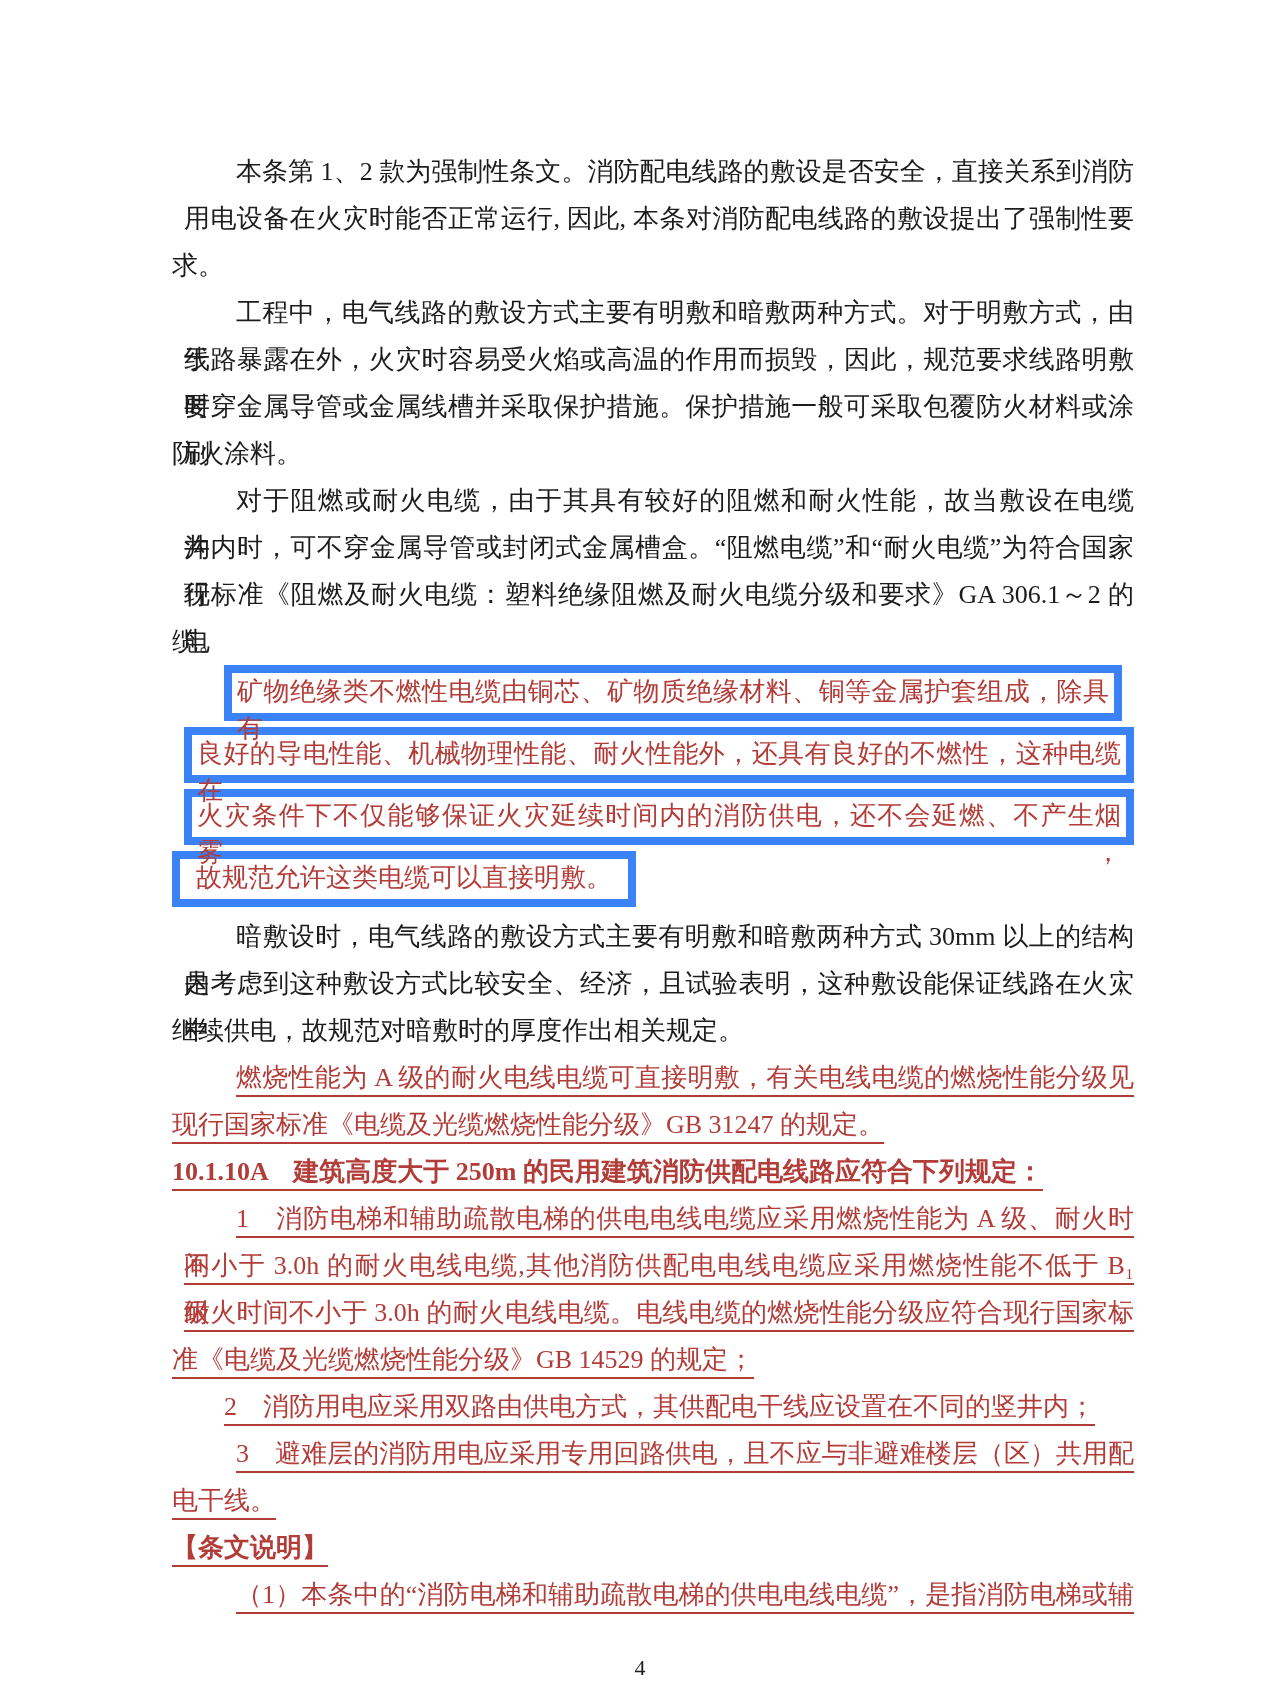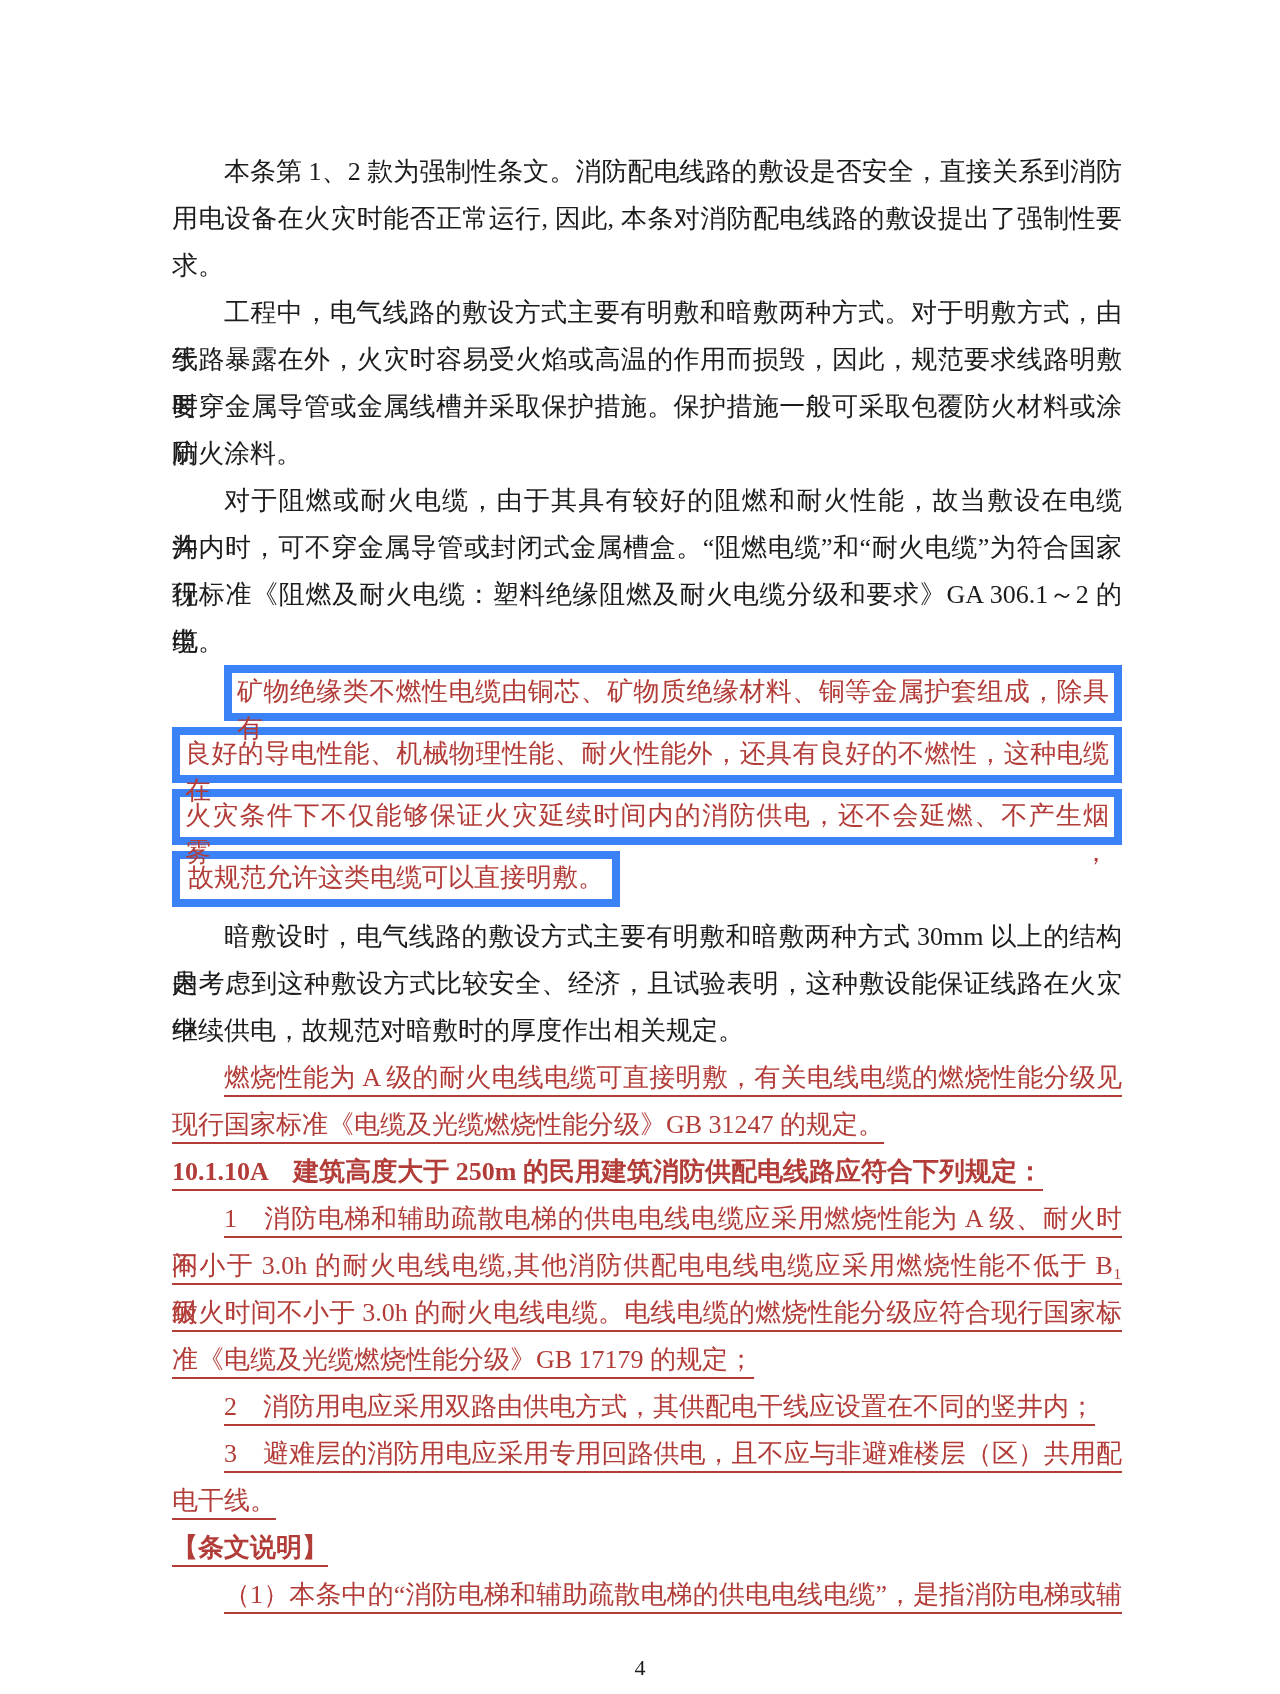--- a/index.html
+++ b/index.html
@@ -20,21 +20,21 @@
   }
   .block{margin:0;}
   .line{
     font-size:26px;
     line-height:47px;
     height:47px;
     width:100%;
     box-sizing:border-box;
   }
   .indent{text-indent:52px;}
-  .fill{text-align:justify;text-align-last:justify;}
+  .fill{text-align:justify;text-align-last:justify;margin-left:12px;}
   
   .s-red .line,
   .s-red-bold .line,
   .s-box .line{
     color:#b23c38;
   }
   .s-red .line,
   .s-red-bold .line{
     text-decoration:underline;
     text-decoration-thickness:2px;
@@ -51,21 +51,21 @@
     padding:0 5px;
   }
   .s-box .line.indent{
     text-indent:0;
     width:calc(100% - 52px);
     margin-left:52px;
   }
   .s-box .line.fit{
     width:max-content;
     max-width:100%;
-    padding:0 8px;
+    padding:0 16px;
   }
   .page-num{
     position:absolute;
     left:0;
     bottom:12px;
     width:100%;
     text-align:center;
     font-size:22px;
     line-height:28px;
     color:#1c1c1c;
@@ -108,21 +108,21 @@
         <div class="line indent fill">燃烧性能为 A 级的耐火电线电缆可直接明敷，有关电线电缆的燃烧性能分级见</div>
         <div class="line">现行国家标准《电缆及光缆燃烧性能分级》GB 31247 的规定。</div>
       </div>
       <div class="block s-red-bold">
         <div class="line">10.1.10A　建筑高度大于 250m 的民用建筑消防供配电线路应符合下列规定：</div>
       </div>
       <div class="block s-red">
         <div class="line indent fill">1　消防电梯和辅助疏散电梯的供电电线电缆应采用燃烧性能为 A 级、耐火时间</div>
         <div class="line fill">不小于 3.0h 的耐火电线电缆,其他消防供配电电线电缆应采用燃烧性能不低于 B₁ 级，</div>
         <div class="line fill">耐火时间不小于 3.0h 的耐火电线电缆。电线电缆的燃烧性能分级应符合现行国家标</div>
-        <div class="line">准《电缆及光缆燃烧性能分级》GB 17179 的规定；</div>
+        <div class="line">准《电缆及光缆燃烧性能分级》GB 14529 的规定；</div>
       </div>
       <div class="block s-red">
         <div class="line indent">2　消防用电应采用双路由供电方式，其供配电干线应设置在不同的竖井内；</div>
       </div>
       <div class="block s-red">
         <div class="line indent fill">3　避难层的消防用电应采用专用回路供电，且不应与非避难楼层（区）共用配</div>
         <div class="line">电干线。</div>
       </div>
       <div class="block s-red-bold">
         <div class="line">【条文说明】</div>

